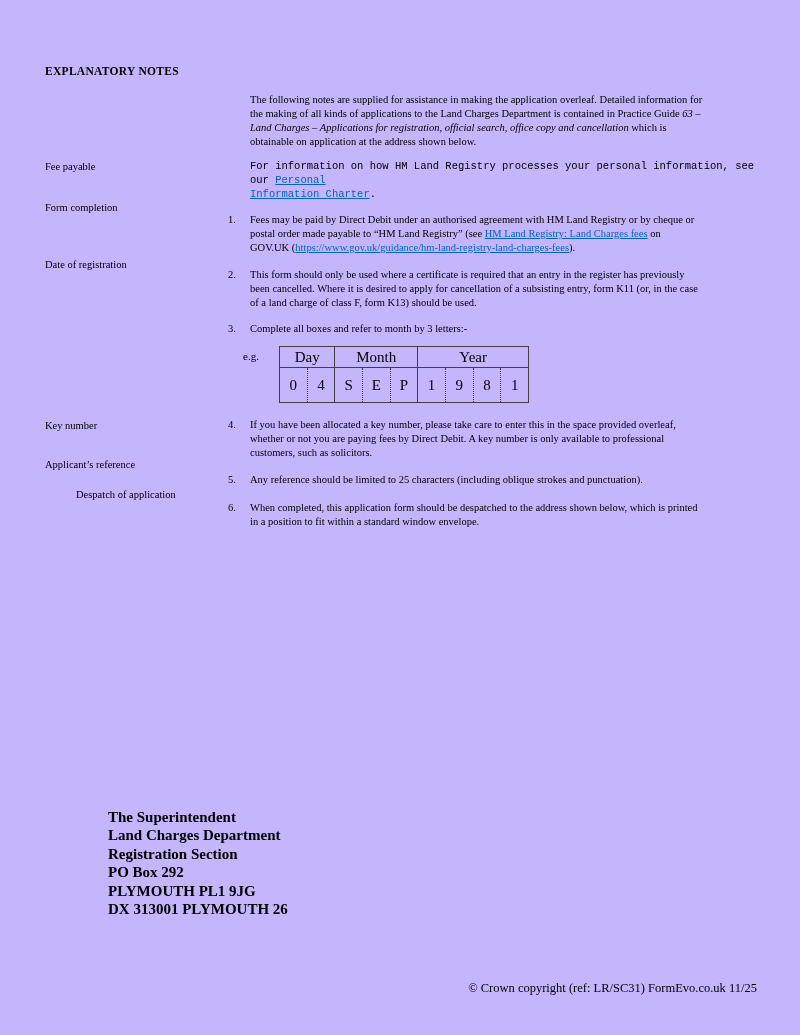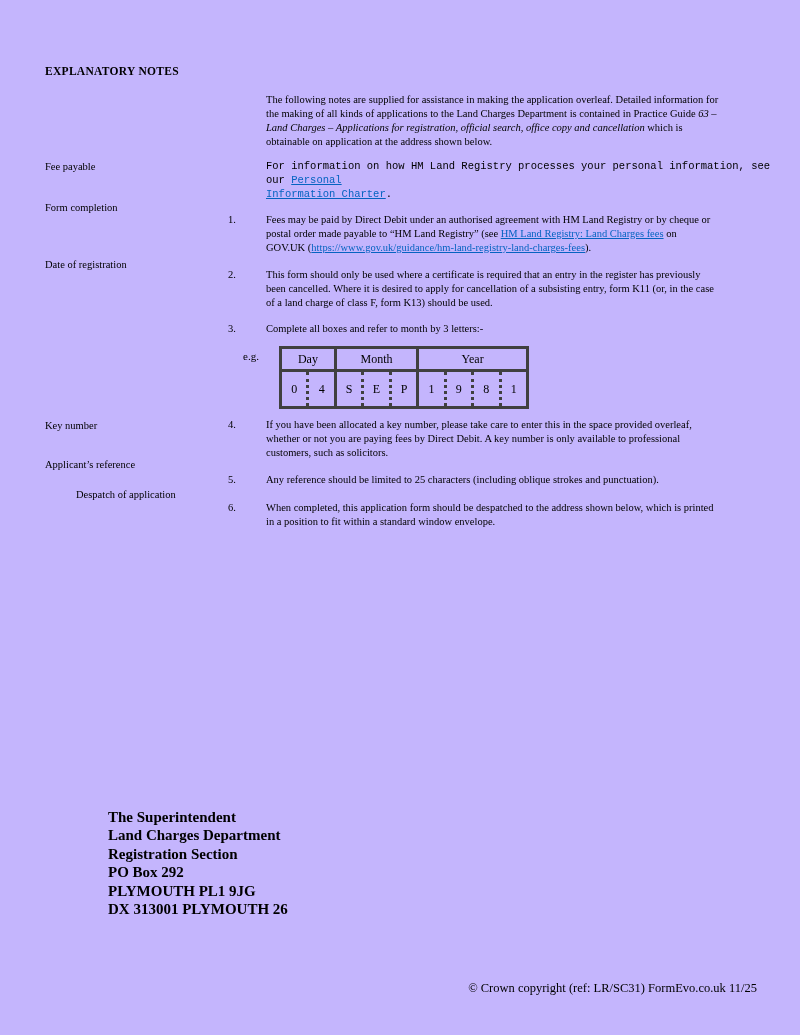--- a/index.html
+++ b/index.html
@@ -2,31 +2,31 @@
 <html><head>
 <meta charset="utf-8">
 <style>
   html,body { margin:0; padding:0; background:#ffffff; }
   .page {
     position:relative; width:800px; height:1035px; background:#c4b5fd;
     font-family:"Liberation Serif","DejaVu Serif",serif; color:#000000; overflow:hidden;
   }
   .abs { position:absolute; }
   .heading { font-size:11.5px; font-weight:bold; letter-spacing:0.3px; }
-  .body-text { font-size:10.5px; line-height:13.9px; white-space:pre-line;margin-left:16px; }
+  .body-text { font-size:10.5px; line-height:13.9px; white-space:pre-line; }
   .side-label { font-size:10.5px; line-height:13px;text-align:center; }
   .note { display:flex; align-items:flex-start; }
   .note .num { flex:0 0 22px; font-size:10.5px; line-height:13.9px; }
   .note .txt { width:512px; }
   .italic { font-style:italic; }
   a.doc-link { color:#0563C1; text-decoration:underline; cursor:pointer; }
   .eg-label { font-size:11px; }
   table.date-table { border-collapse:collapse; table-layout:fixed; width:250px; }
   table.date-table td {
-    border:3px solid #404040; text-align:center; font-size:12px; padding:0;
+    border:1px solid #404040; text-align:center; font-size:15px; padding:0;
     vertical-align:middle;
   }
   tr.hdr td { height:20px; }
   tr.data td { height:34px; }
   tr.data td.dr { border-right-style:dotted; }
   tr.data td.dl { border-left-style:dotted; }
   .address { font-size:15px; font-weight:bold; line-height:18.4px; }
   .footer { font-size:12.5px; }
 </style>
 </head>

